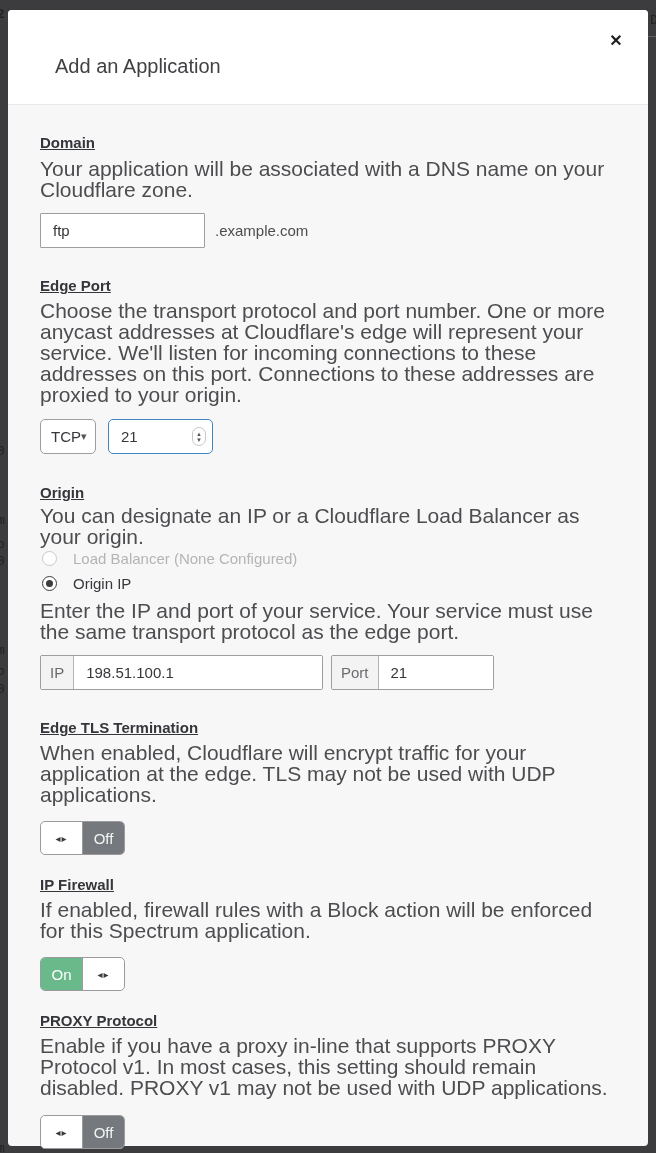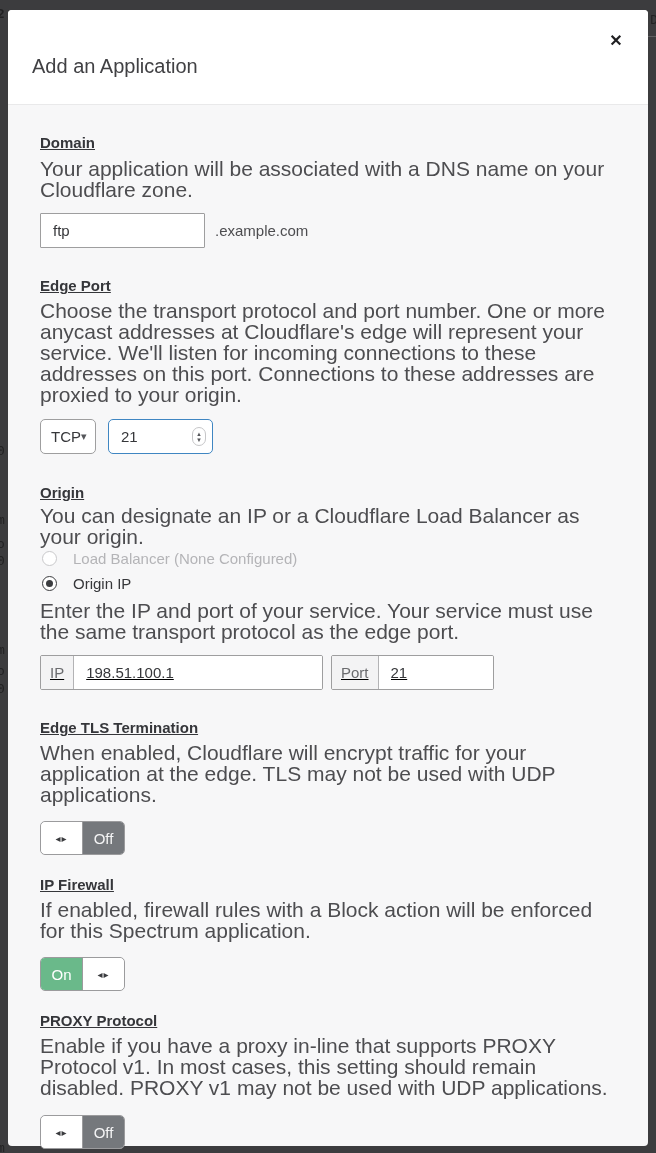--- a/index.html
+++ b/index.html
@@ -10,21 +10,21 @@
 
   
   .frag { position:absolute; color:rgba(0,0,0,0.45); font:13px "DejaVu Sans Mono", monospace; }
   .frag-right-line { position:absolute; right:0; width:8px; height:1px; background:rgba(255,255,255,0.18); top:36px; }
 
   .modal { position:absolute; left:8px; top:10px; width:640px; height:1136px;
            border-radius:4px; background:#f7f7f8; display:flex; flex-direction:column; }
 
   .modal-header { position:relative; height:95px; background:#ffffff; border-bottom:1px solid #e9e9ea;
                   border-radius:4px 4px 0 0; flex:0 0 auto; }
-  .modal-title { position:absolute; left:24px; top:45px; font-size:20px; color:#414144; font-weight:400; }
+  .modal-title { position:absolute; left:47px; top:45px; font-size:20px; color:#414144; font-weight:400; }
   .close-btn { position:absolute; right:21px; top:20px; width:22px; height:22px; border:none; background:none;
                font-size:16px; font-weight:700; color:#1f1f21; cursor:pointer; line-height:22px; text-align:center; }
 
   .modal-body { flex:1; padding:28px 32px 0 32px; }
 
   h3.sec-label { font-size:15px; font-weight:700; color:#35363a; line-height:19px;text-decoration:underline; }
   p.sec-desc { font-size:21px; color:#4d4d50; line-height:21px; max-width:580px; }
 
   .row { display:flex; align-items:center; }
 
@@ -46,21 +46,21 @@
   .stepper span { font-size:6px; line-height:6px; color:#55565a; }
 
   .radio-row { display:flex; align-items:center; height:22px; margin-left:2px; }
   .radio-circle { width:15px; height:15px; border-radius:50%; border:1.5px solid #3c3d40; position:relative; background:#fff; }
   .radio-circle.checked::after { content:""; position:absolute; left:3px; top:3px; width:7px; height:7px;
                                  border-radius:50%; background:#3c3d40; }
   .radio-circle.disabled { border-color:#c9c9cb; }
   .radio-label { font-size:15px; color:#36373a; margin-left:16px; }
   .radio-label.disabled { color:#b4b4b7; }
 
-  .prefix-group { display:flex; height:35px; border:1px solid #9e9e9f; border-radius:2px; background:#fff; overflow:hidden;text-decoration:underline; }
+  .prefix-group { display:flex; height:35px; border:1px solid #9e9e9f; border-radius:2px; background:#fff; overflow:hidden; }
   .prefix { background:#f3f3f4; color:#6a6b6e; font-size:15px; display:flex; align-items:center;
             padding:0 9px; border-right:1px solid #b3b3b5; }
   .prefix-group input { border:none; outline:none; background:#fff; padding:0 12px; font-size:15px; color:#36373a; }
 
   .toggle { display:flex; width:85px; height:34px; border-radius:5px; overflow:hidden; cursor:pointer;
             border:1px solid #9b9b9d; background:#fff; }
   .toggle .half { flex:1; display:flex; align-items:center; justify-content:center; font-size:15px; }
   .toggle .knob { background:#fff; }
   .toggle .knob .arrows { font-size:10px; color:#3a3b3e; letter-spacing:1px; }
   .toggle .state-off { background:#75787c; color:#f4f4f5; }

